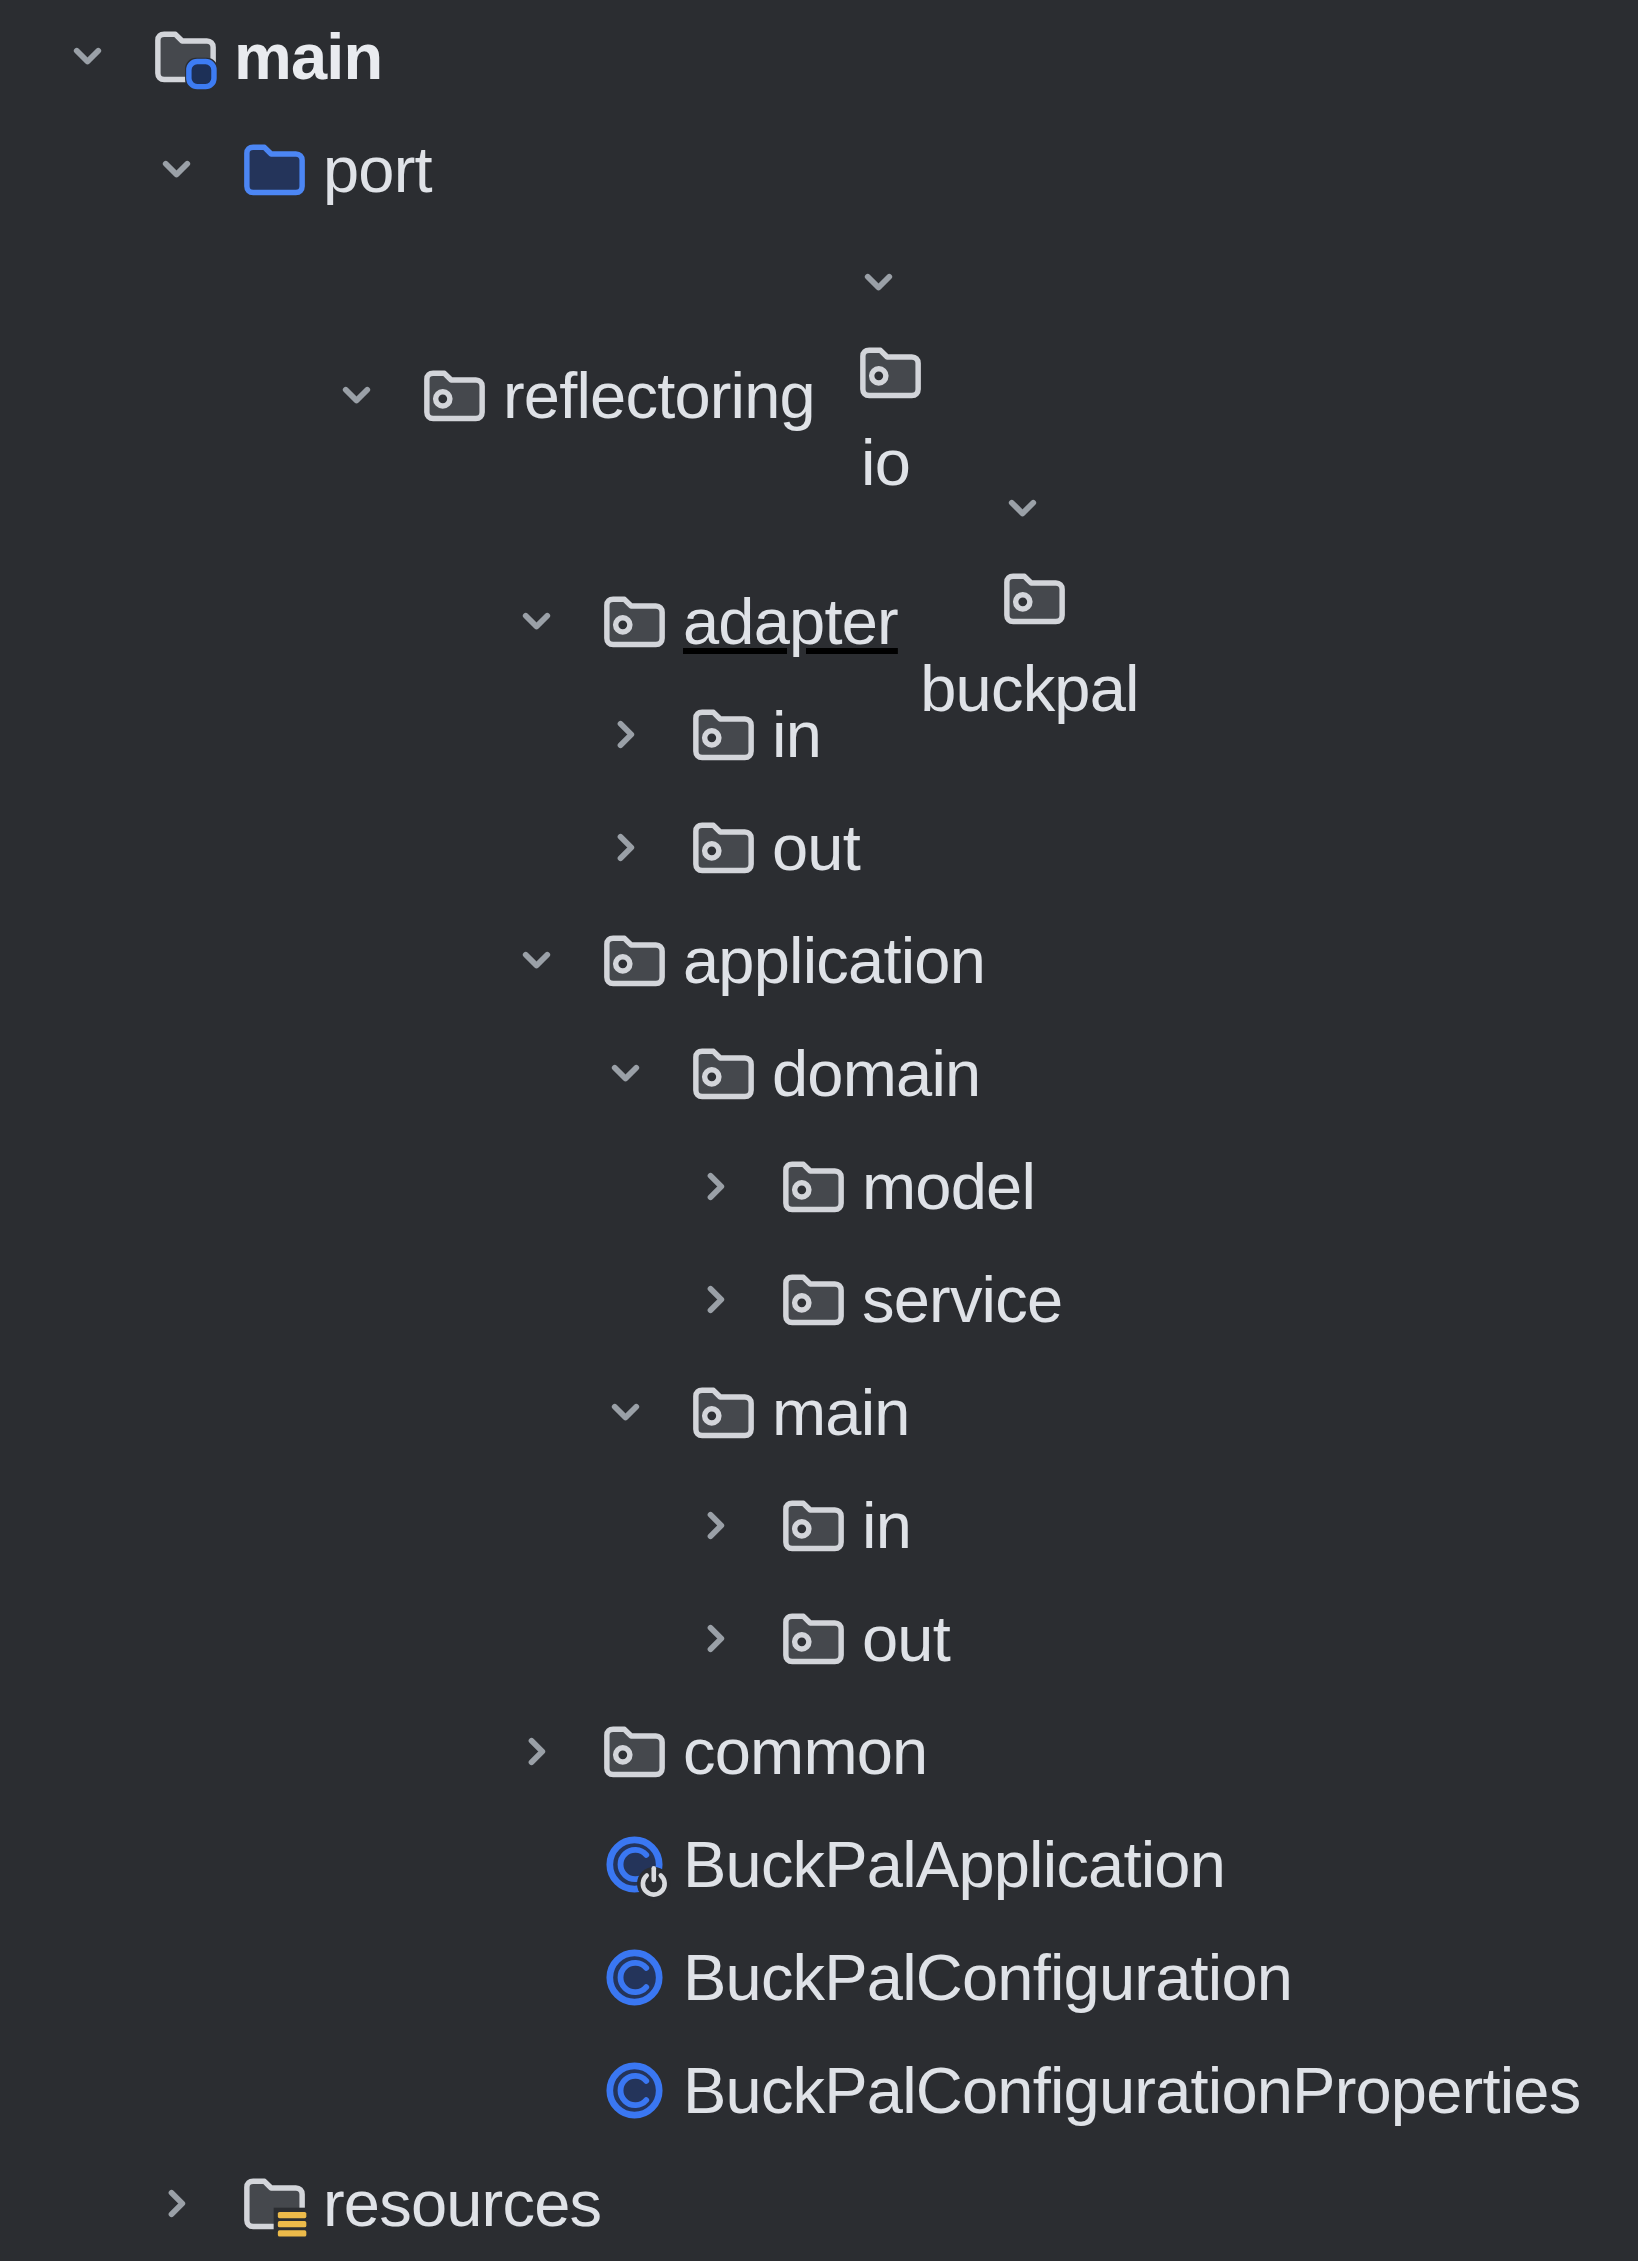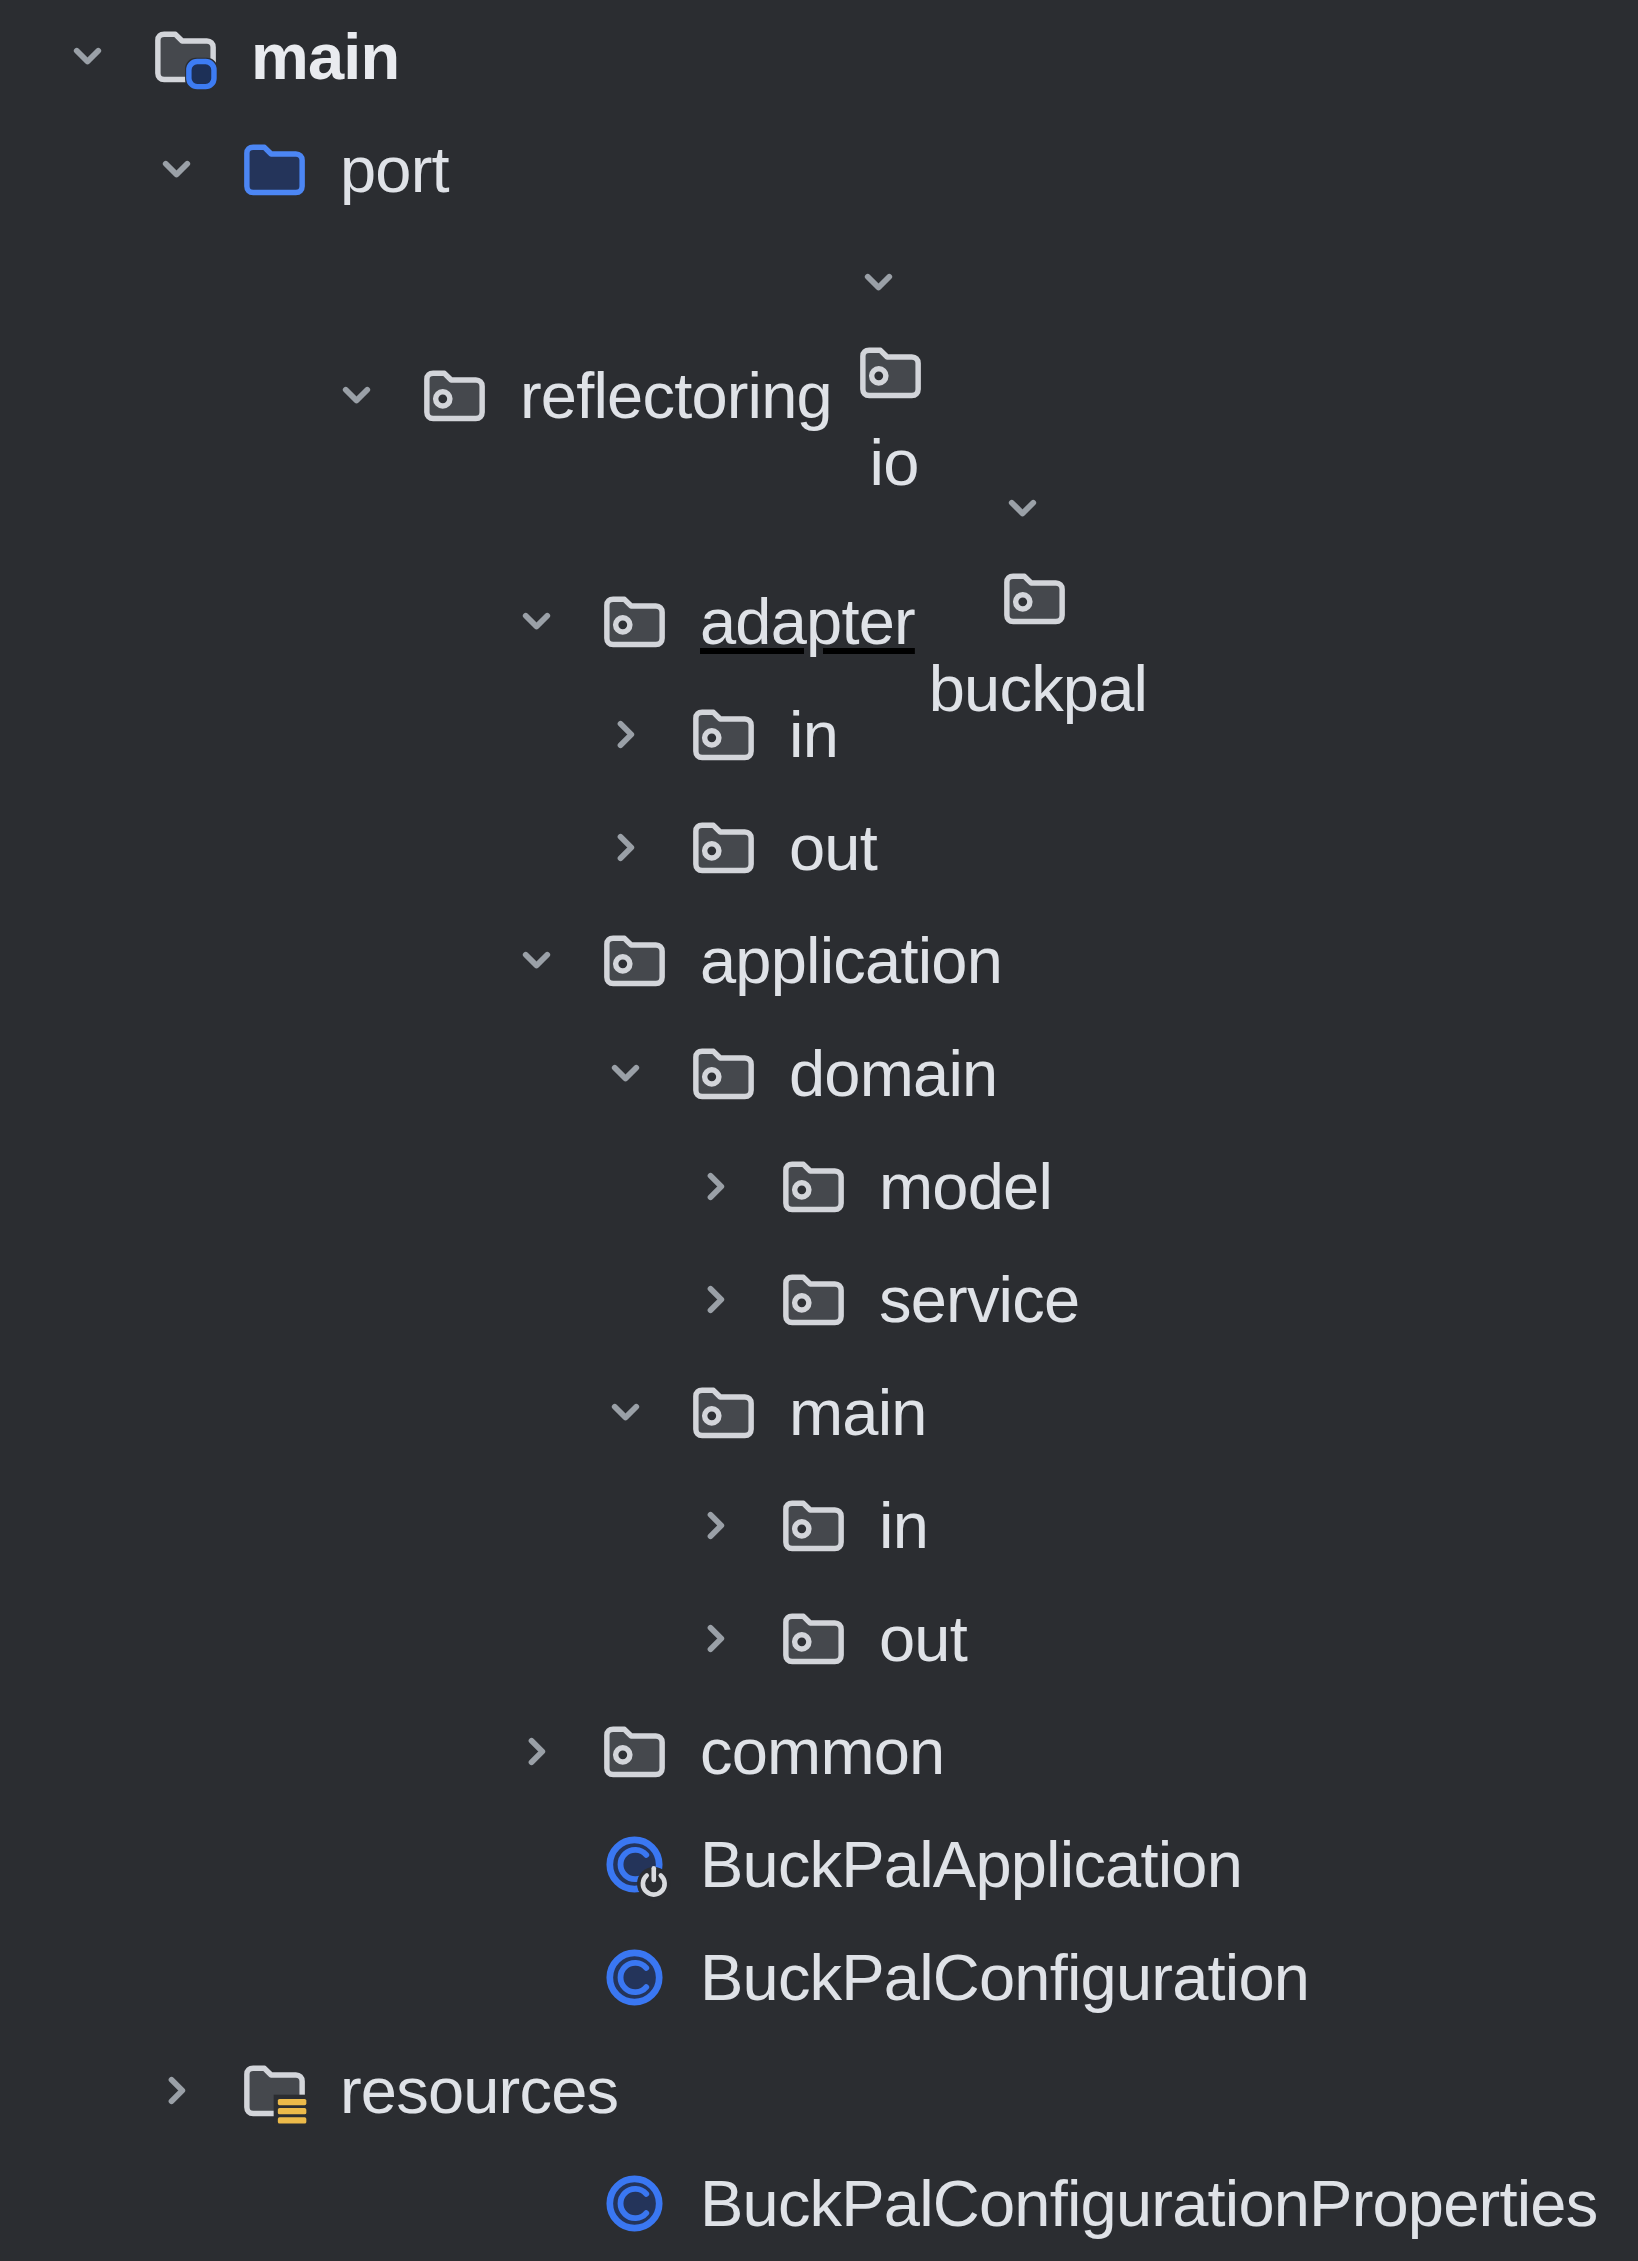--- a/index.html
+++ b/index.html
@@ -23,21 +23,21 @@
     width:80px;height:113px;flex:none;
     display:flex;align-items:center;justify-content:center;
   }
   .icon{
     width:67px;height:67px;flex:none;
     margin-left:25px;
     display:flex;align-items:center;justify-content:center;
   }
   .icon svg{overflow:visible;}
   .label{
-    margin-left:32px;
+    margin-left:15px;
     font-size:65px;
     letter-spacing:-0.8px;
     color:#dfe2e7;
     white-space:nowrap;
     line-height:113px;
   }
   .label.bold{font-weight:700;color:#e9ebef;}
 </style>
 </head>
 <body>
@@ -339,49 +339,49 @@
     <span class="icon">
 
       <svg width="67" height="67" viewBox="0 0 80 80">
         <circle cx="40" cy="40" r="29.5" fill="#24345a" stroke="#3a77f2" stroke-width="8"></circle>
         <path d="M54 28.5 A17.5 17.5 0 1 0 54 51.5" fill="none" stroke="#3a77f2" stroke-width="7" stroke-linecap="round"></path>
       </svg>
 
     </span>
     <span class="label">BuckPalConfiguration</span>
   </div>
+    <div class="row" style="padding-left: 496px;">
+    <span class="chev">
+      
+      
+    </span>
+    <span class="icon">
+
+      <svg width="67" height="67" viewBox="0 0 80 80">
+        <circle cx="40" cy="40" r="29.5" fill="#24345a" stroke="#3a77f2" stroke-width="8"></circle>
+        <path d="M54 28.5 A17.5 17.5 0 1 0 54 51.5" fill="none" stroke="#3a77f2" stroke-width="7" stroke-linecap="round"></path>
+      </svg>
+
+    </span>
+    <span class="label">BuckPalConfigurationProperties</span>
+  </div>
     <div class="row" style="padding-left: 136px;">
     <span class="chev">
 
       <svg width="43" height="43" viewBox="0 0 52 52">
         <path d="M20 13 L33 26 L20 39" fill="none" stroke="#9aa0a7" stroke-width="7" stroke-linecap="round" stroke-linejoin="round"></path>
       </svg>
     </span>
     <span class="icon">
 
       <svg width="67" height="67" viewBox="0 0 80 80">
         <path d="M7 20.5 C7 16 10 13.5 14.5 13.5 H28 L36 21.5 H65.5 C70 21.5 73 24.5 73 29 V60 C73 64.5 70 67.5 65.5 67.5 H14.5 C10 67.5 7 64.5 7 60 Z" fill="#45484d" stroke="#d3d5da" stroke-width="6.5" stroke-linejoin="round"></path>
         <rect x="39" y="45" width="42" height="38" fill="#2b2d31"></rect>
         <rect x="44" y="50" width="34" height="7.5" rx="2" fill="#ecba4a"></rect>
         <rect x="44" y="61" width="34" height="7.5" rx="2" fill="#ecba4a"></rect>
         <rect x="44" y="72" width="34" height="7.5" rx="2" fill="#ecba4a"></rect>
       </svg>
 
     </span>
     <span class="label">resources</span>
   </div>
-    <div class="row" style="padding-left: 496px;">
-    <span class="chev">
-      
-      
-    </span>
-    <span class="icon">
-
-      <svg width="67" height="67" viewBox="0 0 80 80">
-        <circle cx="40" cy="40" r="29.5" fill="#24345a" stroke="#3a77f2" stroke-width="8"></circle>
-        <path d="M54 28.5 A17.5 17.5 0 1 0 54 51.5" fill="none" stroke="#3a77f2" stroke-width="7" stroke-linecap="round"></path>
-      </svg>
-
-    </span>
-    <span class="label">BuckPalConfigurationProperties</span>
-  </div>
   </div>
 
 
 </body></html>

